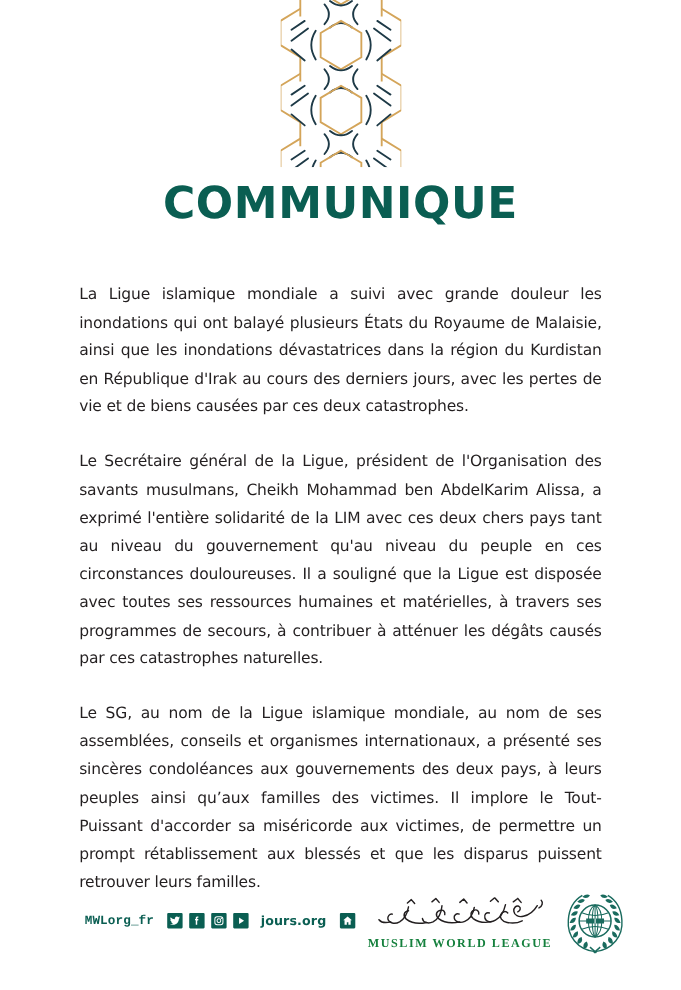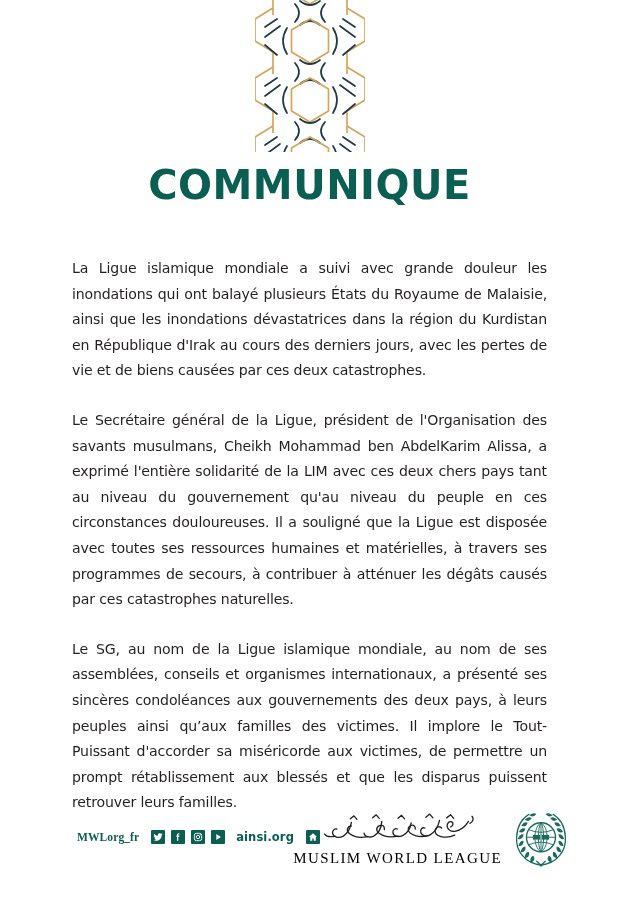--- a/index.html
+++ b/index.html
@@ -83,21 +83,21 @@
 
   .social-row {
     position: absolute;
     left: 77px;
     top: 24px;
     display: flex;
     align-items: center;
     gap: 6px;
   }
   .handle {
-    font-family: Liberation Serif, serif;
+    font-family: Liberation Mono, monospace;
     font-size: 11.5px;
     font-weight: 700;
     color: #0a5e52;
     letter-spacing: 0.1px;
     white-space: nowrap;
   }
   .site {
     font-family: "DejaVu Sans", sans-serif;
     font-size: 11.5px;
     font-weight: 700;
@@ -134,24 +134,24 @@
     flex-direction: column;
     align-items: center;
     justify-content: center;
   }
   .logo-arabic {
     height: 34px;
     display: block;
   }
   .logo-en {
     font-family: "Liberation Serif", serif;
-    font-size: 15px;
-    font-weight: 400;
+    font-size: 11px;
+    font-weight: 700;
     letter-spacing: 1.4px;
-    color: #000000;
+    color: #15803d;
     margin-top: 4px;
     white-space: nowrap;
   }
   .emblem { display: block; }
 </style>
 </head>
 <body>
 
 <div class="page">
 
@@ -233,21 +233,21 @@
           <circle cx="17.4" cy="6.6" r="1.5" fill="#ffffff"></circle>
         </svg>
       </span>
 
       <span class="icon-box">
         <svg width="10" height="10" viewBox="0 0 24 24" aria-hidden="true">
           <polygon points="8,5 19,12 8,19" fill="#ffffff"></polygon>
         </svg>
       </span>
 
-      <span class="site">ainsi.org</span>
+      <span class="site">jours.org</span>
 
       <span class="icon-box site-icon">
         <svg width="10" height="10" viewBox="0 0 24 24" aria-hidden="true">
           <path fill="#ffffff" d="M12 3 2.5 11.2h2.8V21h5v-5.6h3.4V21h5v-9.8h2.8z"></path>
         </svg>
       </span>
     </div>
 
     <div class="logo-block">
       <div class="logo-words">

